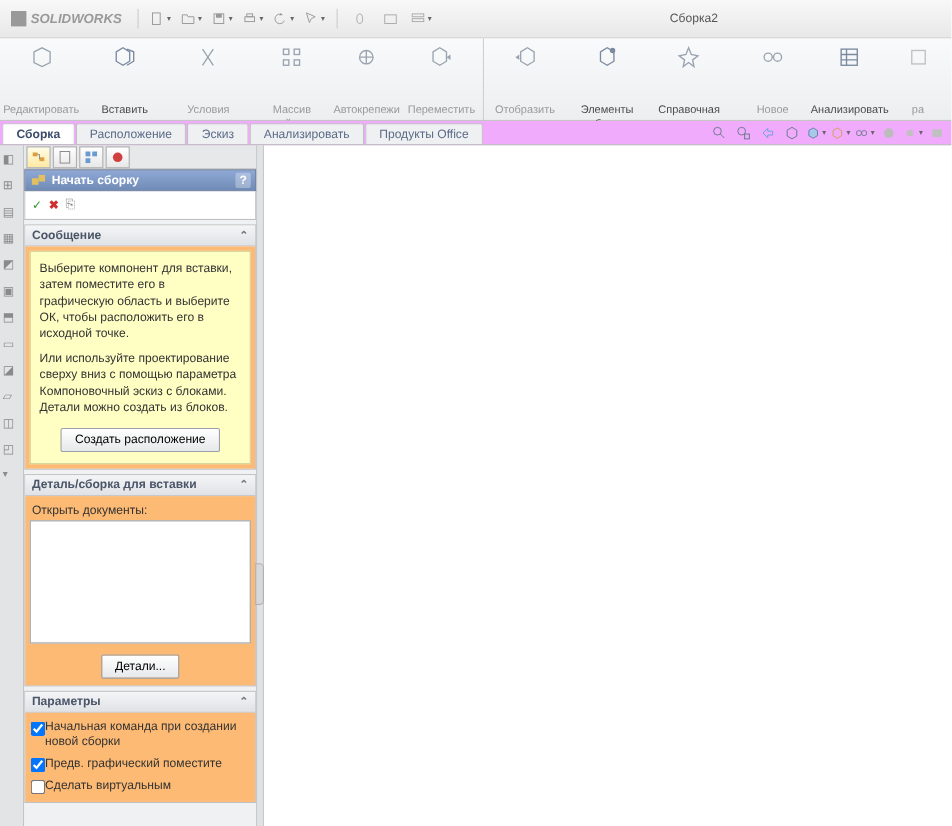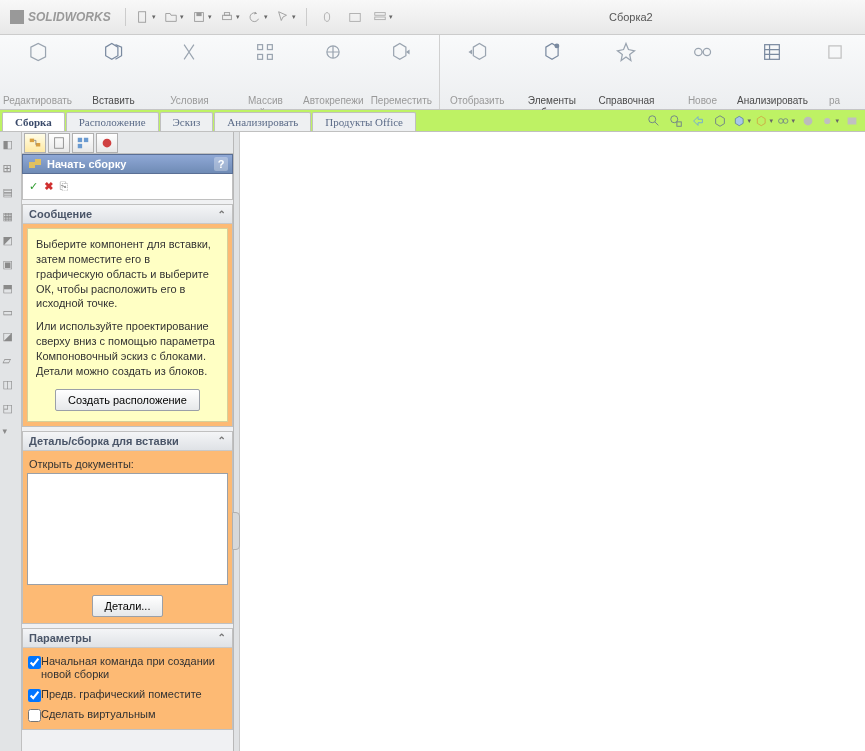--- a/index.html
+++ b/index.html
@@ -18,21 +18,21 @@
 
 .ribbon { height: 75px; background: linear-gradient(#f9fafb, #eceef0); border-bottom: 1px solid #c5c5c5; display: flex; }
 .ribbon-item { min-width: 60px; display: flex; flex-direction: column; align-items: center; justify-content: flex-start; padding: 6px 4px 2px 4px; text-align: center; line-height: 1.2; color: #4a4a4a; cursor: pointer; border-right: 1px solid transparent; }
 .ribbon-item.sep { border-right: 1px solid #d0d0d0; }
 .ribbon-item.dim { color: #999; }
 .ribbon-icon { width: 24px; height: 24px; margin-bottom: 4px; display: flex; align-items: center; justify-content: center; }
 .ribbon-icon svg { width: 22px; height: 22px; }
 .ribbon-item .lbl { font-size: 10px; max-width: 86px; margin-top: 28px; }
 
 
-.tabbar { height: 22px; background: #bef264; display: flex; align-items: flex-end; position: relative; border-bottom: 1px solid #c0c0c0; font-family: Liberation Serif, serif; }
+.tabbar { height: 22px; background: #f0abfc; display: flex; align-items: flex-end; position: relative; border-bottom: 1px solid #c0c0c0; }
 .tab { padding: 3px 12px; font-size: 11px; color: #5b6b88; border: 1px solid #c0c0c0; border-bottom: none; background: #eef0f2; margin-right: 1px; cursor: pointer; border-radius: 2px 2px 0 0; }
 .tab.active { background: #fff; font-weight: bold; color: #3a4a6a; }
 .tabbar-right { position: absolute; right: 4px; top: 0; height: 22px; display: flex; align-items: center; gap: 4px; }
 .tool-icon { width: 18px; height: 18px; display: flex; align-items: center; justify-content: center; cursor: pointer; color: #6a7a8a; }
 .tool-icon svg { width: 14px; height: 14px; }
 
 
 .main { display: flex; height: calc(751px - 25px - 75px - 22px); }
 .left-tool { width: 22px; background: #e2e4e6; border-right: 1px solid #c0c0c0; display: flex; flex-direction: column; align-items: center; padding-top: 6px; gap: 8px; }
 .left-tool .ti { width: 16px; height: 16px; color: #8a8a8a; cursor: pointer; }

